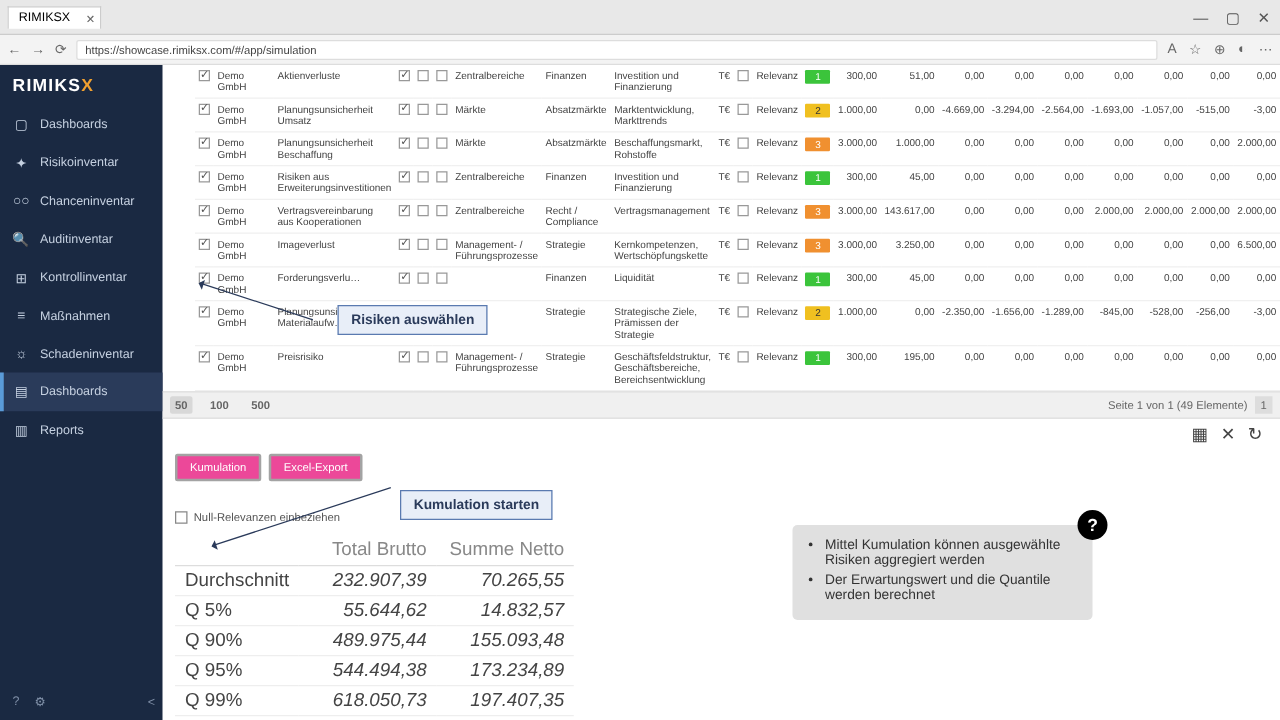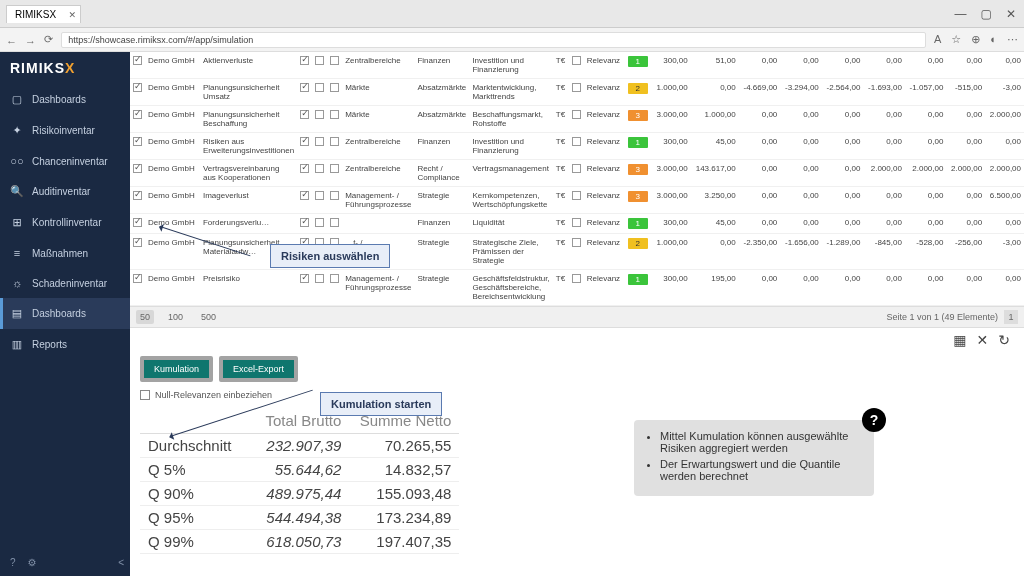--- a/index.html
+++ b/index.html
@@ -23,55 +23,55 @@
 .logo .x { color: #f0a030; }
 .nav-item { display: flex; align-items: center; gap: 8px; padding: 9px 10px; cursor: pointer; }
 .nav-item.active { background: #2a3b5a; border-left: 3px solid #5a9bd8; padding-left: 7px; }
 .nav-item .ico { width: 14px; text-align: center; font-size: 11px; }
 .sidebar-footer { margin-top: auto; padding: 8px 10px; display: flex; gap: 12px; color: #8090a8; }
 .sidebar-collapse { position: absolute; bottom: 8px; right: 6px; color: #8090a8; }
 
 .main { flex: 1; display: flex; flex-direction: column; overflow: hidden; position: relative; }
 
 
-.table-wrap { flex: 0 0 auto; overflow: auto; font-size: 8px; color: #444; }
+.table-wrap { flex: 0 0 auto; overflow: auto; font-size: 8px; color: #444; margin-left: 26px; }
 table.risks { border-collapse: collapse; width: 100%; }
 table.risks td { padding: 4px 3px; vertical-align: top; border-bottom: 1px solid #f0f0f0; }
 table.risks td.chk { width: 14px; }
 table.risks td.num { text-align: right; white-space: nowrap; }
 .cb { display: inline-block; width: 9px; height: 9px; border: 1px solid #999; background: #fff; position: relative; }
 .cb.checked::after { content: "✓"; position: absolute; top: -3px; left: 0; font-size: 9px; color: #555; }
 .badge { display: inline-block; min-width: 20px; padding: 1px 4px; text-align: center; color: #fff; border-radius: 1px; font-size: 8px; }
 .badge.g { background: #3bc43b; }
 .badge.y { background: #f0c020; color: #333; }
 .badge.o { background: #f09030; }
 
 
 .pager { height: 22px; background: #f0f0f0; display: flex; align-items: center; font-size: 9px; padding: 0 6px; gap: 10px; color: #666; border-top: 1px solid #ddd; border-bottom: 1px solid #ddd; }
-.pager .pg { padding: 2px 4px; cursor: pointer; }
+.pager .pg { padding: 2px 4px; cursor: pointer; font-weight: bold; }
 .pager .pg.active { background: #d8d8d8; border-radius: 2px; }
 .pager-right { margin-left: auto; display: flex; align-items: center; gap: 6px; }
 .pager-right .sq { width: 14px; height: 14px; background: #ddd; display: flex; align-items: center; justify-content: center; font-size: 9px; }
 
 
 .lower { flex: 1; position: relative; padding: 8px 10px; overflow: hidden; }
 .tool-icons-right { position: absolute; top: 4px; right: 14px; display: flex; gap: 10px; font-size: 14px; color: #444; }
 .btnrow { display: flex; gap: 6px; margin-top: 20px; }
-.btn { font-size: 9px; padding: 4px 10px; border: 4px solid #a3a3a3; color: #fff; background: #0f766e; border-radius: 2px; cursor: pointer; }
-.chk-line { display: flex; align-items: center; gap: 5px; font-size: 9px; color: #555; margin-top: 8px; }
+.btn { font-size: 9px; padding: 4px 10px; border: 2px solid #a3a3a3; color: #fff; background: #ec4899; border-radius: 2px; cursor: pointer; }
+.chk-line { display: flex; align-items: center; gap: 5px; font-size: 9px; color: #555; margin-top: 24px; }
 .chk-line .cb2 { width: 10px; height: 10px; border: 1px solid #888; }
 
 
 table.stats { border-collapse: collapse; margin-top: 8px; font-size: 15px; color: #444; }
 table.stats th { font-weight: 400; color: #888; padding: 4px 8px; text-align: right; border-bottom: 1px solid #ddd; }
 table.stats th:first-child { text-align: left; }
 table.stats td { padding: 3px 8px; border-bottom: 1px solid #eee; text-align: right; }
 table.stats td:first-child { text-align: left; }
 table.stats td.col2 { width: 110px; font-style: italic; }
-table.stats td.col3 { width: 110px; }
+table.stats td.col3 { width: 110px; font-style: italic; }
 
 
 .callout { position: absolute; background: #e8eef8; border: 1px solid #5a7ab0; padding: 5px 10px; font-size: 11px; color: #2a3a5a; font-weight: 600; z-index: 5; }
 .arrow-line { position: absolute; border-top: 1px solid #2a3a5a; z-index: 4; }
 .arrow-line::before { content: ""; position: absolute; left: -5px; top: -4px; border: 4px solid transparent; border-right-color: #2a3a5a; }
 
 
 .help-box { position: absolute; right: 150px; top: 368px; width: 240px; background: #e0e0e0; border-radius: 4px; padding: 10px 12px; font-size: 11px; color: #333; z-index: 3; }
 .help-box ul { padding-left: 14px; }
 .help-box li { margin-bottom: 4px; }

